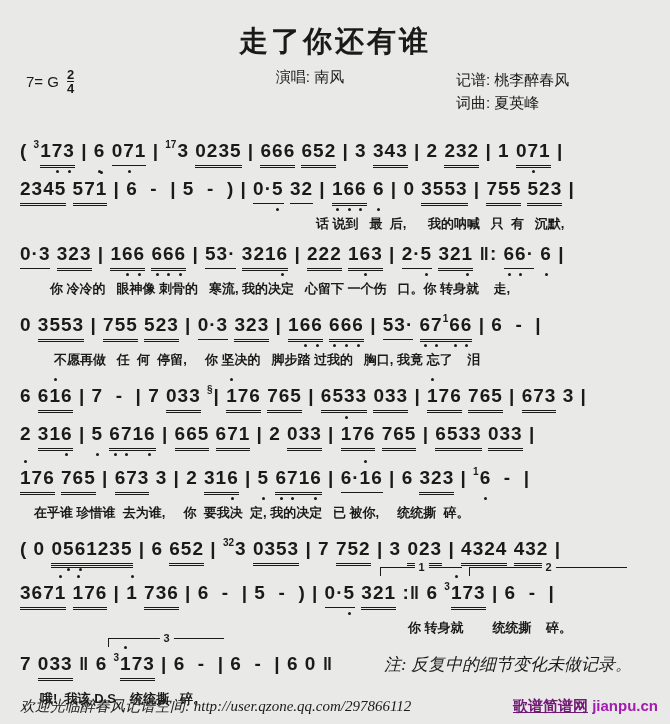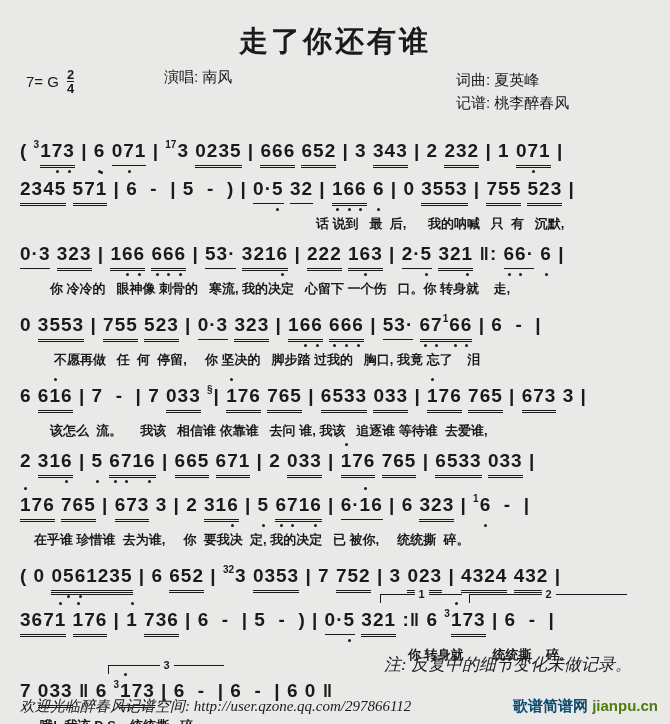--- a/index.html
+++ b/index.html
@@ -5,21 +5,21 @@
   :root{ --ink:#1a1a1a; --bg:#e9e9e7; }
   *{ margin:0; padding:0; box-sizing:border-box; }
   body{ width:670px; height:724px; background:#dcdcda; font-family:"Liberation Sans", sans-serif; color:var(--ink); }
   .sheet{ position:relative; width:670px; height:724px; background:var(--bg); padding:8px 14px 0 14px; overflow:hidden; }
 
   .title{ text-align:center; font-size:29px; font-weight:bold; letter-spacing:3px; margin-top:14px; }
   .credits{ display:flex; align-items:flex-start; margin-top:6px; font-size:15px; }
   .keymeter{ width:150px; display:flex; align-items:center; gap:8px; padding-left:12px; }
   .frac{ display:inline-block; text-align:center; font-size:13px; font-weight:bold; line-height:1; }
   .frac .den{ border-top:1px solid var(--ink); display:block; }
-  .performer{ flex:1; }
+  .performer{ flex:1; text-align:center; }
   .rightcredits{ width:200px; line-height:1.55; }
 
   .score{ margin-top:10px; }
   .system{ position:relative; padding:7px 0 0 6px; margin-bottom:3px; }
   .notes{ font-size:19px; font-weight:bold; letter-spacing:1px; white-space:pre; line-height:26px; }
   .notes .ch{ display:inline-block; position:relative; white-space:pre; }
   .u1,.u2,.u3{ display:inline-block; position:relative; border-bottom:1px solid var(--ink); padding-bottom:1px; }
   .u2::after{ content:""; position:absolute; left:0; right:0; bottom:-3px; height:1px; background:var(--ink); }
   .u3::after{ content:""; position:absolute; left:0; right:0; bottom:-3px; height:1px; background:var(--ink); }
   .u3::before{ content:""; position:absolute; left:0; right:0; bottom:-5px; height:1px; background:var(--ink); }
@@ -28,42 +28,42 @@
   .ch.db::after{ bottom:-9px; }
   .grace{ font-size:10px; font-weight:bold; vertical-align:9px; letter-spacing:0; margin-right:1px; }
   .lyrics{ font-size:13px; font-weight:bold; white-space:pre; margin-top:12px; line-height:15px; }
   .volta{ position:absolute; top:0; height:9px; border-top:1px solid var(--ink); border-left:1px solid var(--ink); }
   .volta .vlabel{ position:absolute; top:-7px; left:50%; transform:translateX(-50%); background:var(--bg); font-size:11px; font-weight:bold; padding:0 4px; }
 
   .footnote{ position:absolute; right:38px; bottom:48px; font-size:17px; font-style:italic; font-family:"Liberation Serif", serif; }
   .footer{ position:absolute; left:0; right:0; bottom:8px; display:flex; justify-content:space-between; align-items:flex-end; padding:0 12px 0 20px; }
   .footer-left{ font-size:15px; font-style:italic; font-family:"Liberation Serif", serif; }
   .watermark{ font-size:15px; font-weight:bold; }
-  .wm-cn{ color:#0c4a6e; }
-  .wm-en{ color:#4d7c0f; }
+  .wm-cn{ color:#701a75;text-decoration:underline; }
+  .wm-en{ color:#a21caf; }
 </style>
 </head>
 <body>
 
 <div class="sheet">
 
   <div class="title">走了你还有谁</div>
 
   <div class="credits">
     <div class="keymeter">
       <span>7= G</span>
       <span class="frac">
         <span class="num">2</span>
         <span class="den">4</span>
       </span>
     </div>
     <div class="performer">演唱: 南风</div>
     <div class="rightcredits">
+      <div>记谱: 桃李醉春风</div>
       <div>词曲: 夏英峰</div>
-      <div>记谱: 桃李醉春风</div>
     </div>
   </div>
 
   <div class="score" id="systems">
       <div class="system">
         <div class="notes"><span><span class="ch">(</span><span class="ch"> </span><span class="grace">3</span><span class="u2"><span class="ch">1</span><span class="ch db">7</span><span class="ch db">3</span></span><span class="ch"> </span><span class="ch">|</span><span class="ch"> </span><span class="ch db">6</span><span class="ch"> </span><span class="u1"><span class="ch">0</span><span class="ch db">7</span><span class="ch">1</span></span><span class="ch"> </span><span class="ch">|</span><span class="ch"> </span><span class="grace">17</span><span class="ch">3</span><span class="ch"> </span><span class="u2"><span class="ch">0</span><span class="ch">2</span><span class="ch">3</span><span class="ch">5</span></span><span class="ch"> </span><span class="ch">|</span><span class="ch"> </span><span class="u2"><span class="ch">6</span><span class="ch">6</span><span class="ch">6</span></span><span class="ch"> </span><span class="u2"><span class="ch">6</span><span class="ch">5</span><span class="ch">2</span></span><span class="ch"> </span><span class="ch">|</span><span class="ch"> </span><span class="ch">3</span><span class="ch"> </span><span class="u2"><span class="ch">3</span><span class="ch">4</span><span class="ch">3</span></span><span class="ch"> </span><span class="ch">|</span><span class="ch"> </span><span class="ch">2</span><span class="ch"> </span><span class="u2"><span class="ch">2</span><span class="ch">3</span><span class="ch">2</span></span><span class="ch"> </span><span class="ch">|</span><span class="ch"> </span><span class="ch">1</span><span class="ch"> </span><span class="u2"><span class="ch">0</span><span class="ch db">7</span><span class="ch">1</span></span><span class="ch"> </span><span class="ch">|</span></span></div>
       </div>
       <div class="system">
         <div class="notes"><span><span class="u2"><span class="ch">2</span><span class="ch">3</span><span class="ch">4</span><span class="ch">5</span></span><span class="ch"> </span><span class="u2"><span class="ch">5</span><span class="ch">7</span><span class="ch da">1</span></span><span class="ch"> </span><span class="ch">|</span><span class="ch"> </span><span class="ch">6</span><span class="ch"> </span><span class="ch"> </span><span class="ch">-</span><span class="ch"> </span><span class="ch"> </span><span class="ch">|</span><span class="ch"> </span><span class="ch">5</span><span class="ch"> </span><span class="ch"> </span><span class="ch">-</span><span class="ch"> </span><span class="ch"> </span><span class="ch">)</span><span class="ch"> </span><span class="ch">|</span><span class="ch"> </span><span class="u1"><span class="ch">0</span><span class="ch">·</span><span class="ch db">5</span></span><span class="ch"> </span><span class="u1"><span class="ch">3</span><span class="ch">2</span></span><span class="ch"> </span><span class="ch">|</span><span class="ch"> </span><span class="u2"><span class="ch db">1</span><span class="ch db">6</span><span class="ch db">6</span></span><span class="ch"> </span><span class="ch db">6</span><span class="ch"> </span><span class="ch">|</span><span class="ch"> </span><span class="ch">0</span><span class="ch"> </span><span class="u2"><span class="ch">3</span><span class="ch">5</span><span class="ch">5</span><span class="ch">3</span></span><span class="ch"> </span><span class="ch">|</span><span class="ch"> </span><span class="u2"><span class="ch">7</span><span class="ch">5</span><span class="ch">5</span></span><span class="ch"> </span><span class="u2"><span class="ch">5</span><span class="ch">2</span><span class="ch">3</span></span><span class="ch"> </span><span class="ch">|</span></span></div>
         <div class="lyrics" style="padding-left: 296px;">话 说到   最  后,      我的呐喊   只  有   沉默,</div>
@@ -71,21 +71,20 @@
       <div class="system">
         <div class="notes"><span><span class="u1"><span class="ch">0</span><span class="ch">·</span><span class="ch">3</span></span><span class="ch"> </span><span class="u2"><span class="ch">3</span><span class="ch">2</span><span class="ch">3</span></span><span class="ch"> </span><span class="ch">|</span><span class="ch"> </span><span class="u2"><span class="ch">1</span><span class="ch db">6</span><span class="ch db">6</span></span><span class="ch"> </span><span class="u2"><span class="ch db">6</span><span class="ch db">6</span><span class="ch db">6</span></span><span class="ch"> </span><span class="ch">|</span><span class="ch"> </span><span class="u1"><span class="ch">5</span><span class="ch">3</span><span class="ch">·</span></span><span class="ch"> </span><span class="u2"><span class="ch">3</span><span class="ch">2</span><span class="ch">1</span><span class="ch db">6</span></span><span class="ch"> </span><span class="ch">|</span><span class="ch"> </span><span class="u2"><span class="ch">2</span><span class="ch">2</span><span class="ch">2</span></span><span class="ch"> </span><span class="u2"><span class="ch">1</span><span class="ch db">6</span><span class="ch">3</span></span><span class="ch"> </span><span class="ch">|</span><span class="ch"> </span><span class="u1"><span class="ch">2</span><span class="ch">·</span><span class="ch db">5</span></span><span class="ch"> </span><span class="u2"><span class="ch">3</span><span class="ch">2</span><span class="ch db">1</span></span><span class="ch"> </span><span class="ch">‖</span><span class="ch">:</span><span class="ch"> </span><span class="u1"><span class="ch db">6</span><span class="ch db">6</span><span class="ch">·</span></span><span class="ch"> </span><span class="ch db">6</span><span class="ch"> </span><span class="ch">|</span></span></div>
         <div class="lyrics" style="padding-left: 30px;">你 冷冷的   眼神像 刺骨的   寒流, 我的决定   心留下 一个伤   口。你 转身就    走,</div>
       </div>
       <div class="system">
         <div class="notes"><span><span class="ch">0</span><span class="ch"> </span><span class="u2"><span class="ch">3</span><span class="ch">5</span><span class="ch">5</span><span class="ch">3</span></span><span class="ch"> </span><span class="ch">|</span><span class="ch"> </span><span class="u2"><span class="ch">7</span><span class="ch">5</span><span class="ch">5</span></span><span class="ch"> </span><span class="u2"><span class="ch">5</span><span class="ch">2</span><span class="ch">3</span></span><span class="ch"> </span><span class="ch">|</span><span class="ch"> </span><span class="u1"><span class="ch">0</span><span class="ch">·</span><span class="ch">3</span></span><span class="ch"> </span><span class="u2"><span class="ch">3</span><span class="ch">2</span><span class="ch">3</span></span><span class="ch"> </span><span class="ch">|</span><span class="ch"> </span><span class="u2"><span class="ch">1</span><span class="ch db">6</span><span class="ch db">6</span></span><span class="ch"> </span><span class="u2"><span class="ch db">6</span><span class="ch db">6</span><span class="ch db">6</span></span><span class="ch"> </span><span class="ch">|</span><span class="ch"> </span><span class="u1"><span class="ch">5</span><span class="ch">3</span><span class="ch">·</span></span><span class="ch"> </span><span class="u2"><span class="ch db">6</span><span class="ch db">7</span><span class="grace">1</span><span class="ch db">6</span><span class="ch db">6</span></span><span class="ch"> </span><span class="ch">|</span><span class="ch"> </span><span class="ch">6</span><span class="ch"> </span><span class="ch"> </span><span class="ch">-</span><span class="ch"> </span><span class="ch"> </span><span class="ch">|</span></span></div>
         <div class="lyrics" style="padding-left: 34px;">不愿再做   任  何  停留,     你 坚决的   脚步踏 过我的   胸口, 我竟 忘了    泪</div>
       </div>
       <div class="system">
         <div class="notes"><span><span class="ch">6</span><span class="ch"> </span><span class="u2"><span class="ch">6</span><span class="ch da">1</span><span class="ch">6</span></span><span class="ch"> </span><span class="ch">|</span><span class="ch"> </span><span class="ch">7</span><span class="ch"> </span><span class="ch"> </span><span class="ch">-</span><span class="ch"> </span><span class="ch"> </span><span class="ch">|</span><span class="ch"> </span><span class="ch">7</span><span class="ch"> </span><span class="u2"><span class="ch">0</span><span class="ch">3</span><span class="ch">3</span></span><span class="ch"> </span><span class="grace">§</span><span class="ch">|</span><span class="ch"> </span><span class="u2"><span class="ch da">1</span><span class="ch">7</span><span class="ch">6</span></span><span class="ch"> </span><span class="u2"><span class="ch">7</span><span class="ch">6</span><span class="ch">5</span></span><span class="ch"> </span><span class="ch">|</span><span class="ch"> </span><span class="u2"><span class="ch">6</span><span class="ch">5</span><span class="ch">3</span><span class="ch">3</span></span><span class="ch"> </span><span class="u2"><span class="ch">0</span><span class="ch">3</span><span class="ch">3</span></span><span class="ch"> </span><span class="ch">|</span><span class="ch"> </span><span class="u2"><span class="ch da">1</span><span class="ch">7</span><span class="ch">6</span></span><span class="ch"> </span><span class="u2"><span class="ch">7</span><span class="ch">6</span><span class="ch">5</span></span><span class="ch"> </span><span class="ch">|</span><span class="ch"> </span><span class="u2"><span class="ch">6</span><span class="ch">7</span><span class="ch">3</span></span><span class="ch"> </span><span class="ch">3</span><span class="ch"> </span><span class="ch">|</span></span></div>
-        <div class="lyrics" style="padding-left: 30px;">该怎么  流。     我该   相信谁 依靠谁   去问 谁, 我该   追逐谁 等待谁  去爱谁,</div>
       </div>
       <div class="system">
         <div class="notes"><span><span class="ch">2</span><span class="ch"> </span><span class="u2"><span class="ch">3</span><span class="ch">1</span><span class="ch db">6</span></span><span class="ch"> </span><span class="ch">|</span><span class="ch"> </span><span class="ch db">5</span><span class="ch"> </span><span class="u2"><span class="ch db">6</span><span class="ch db">7</span><span class="ch">1</span><span class="ch db">6</span></span><span class="ch"> </span><span class="ch">|</span><span class="ch"> </span><span class="u2"><span class="ch">6</span><span class="ch">6</span><span class="ch">5</span></span><span class="ch"> </span><span class="u2"><span class="ch">6</span><span class="ch">7</span><span class="ch">1</span></span><span class="ch"> </span><span class="ch">|</span><span class="ch"> </span><span class="ch">2</span><span class="ch"> </span><span class="u2"><span class="ch">0</span><span class="ch">3</span><span class="ch">3</span></span><span class="ch"> </span><span class="ch">|</span><span class="ch"> </span><span class="u2"><span class="ch da">1</span><span class="ch">7</span><span class="ch">6</span></span><span class="ch"> </span><span class="u2"><span class="ch">7</span><span class="ch">6</span><span class="ch">5</span></span><span class="ch"> </span><span class="ch">|</span><span class="ch"> </span><span class="u2"><span class="ch">6</span><span class="ch">5</span><span class="ch">3</span><span class="ch">3</span></span><span class="ch"> </span><span class="u2"><span class="ch">0</span><span class="ch">3</span><span class="ch">3</span></span><span class="ch"> </span><span class="ch">|</span></span></div>
       </div>
       <div class="system">
         <div class="notes"><span><span class="u2"><span class="ch da">1</span><span class="ch">7</span><span class="ch">6</span></span><span class="ch"> </span><span class="u2"><span class="ch">7</span><span class="ch">6</span><span class="ch">5</span></span><span class="ch"> </span><span class="ch">|</span><span class="ch"> </span><span class="u2"><span class="ch">6</span><span class="ch">7</span><span class="ch">3</span></span><span class="ch"> </span><span class="ch">3</span><span class="ch"> </span><span class="ch">|</span><span class="ch"> </span><span class="ch">2</span><span class="ch"> </span><span class="u2"><span class="ch">3</span><span class="ch">1</span><span class="ch db">6</span></span><span class="ch"> </span><span class="ch">|</span><span class="ch"> </span><span class="ch db">5</span><span class="ch"> </span><span class="u2"><span class="ch db">6</span><span class="ch db">7</span><span class="ch">1</span><span class="ch db">6</span></span><span class="ch"> </span><span class="ch">|</span><span class="ch"> </span><span class="u1"><span class="ch">6</span><span class="ch">·</span><span class="ch da">1</span><span class="ch">6</span></span><span class="ch"> </span><span class="ch">|</span><span class="ch"> </span><span class="ch">6</span><span class="ch"> </span><span class="u2"><span class="ch">3</span><span class="ch">2</span><span class="ch">3</span></span><span class="ch"> </span><span class="ch">|</span><span class="ch"> </span><span class="grace">1</span><span class="ch db">6</span><span class="ch"> </span><span class="ch"> </span><span class="ch">-</span><span class="ch"> </span><span class="ch"> </span><span class="ch">|</span></span></div>
         <div class="lyrics" style="padding-left: 14px;">在乎谁 珍惜谁  去为谁,     你  要我决  定, 我的决定   已 被你,     统统撕  碎。</div>
       </div>
       <div class="system">
         <div class="notes"><span><span class="ch">(</span><span class="ch"> </span><span class="ch">0</span><span class="ch"> </span><span class="u3"><span class="ch">0</span><span class="ch db">5</span><span class="ch db">6</span><span class="ch">1</span><span class="ch">2</span><span class="ch">3</span><span class="ch">5</span></span><span class="ch"> </span><span class="ch">|</span><span class="ch"> </span><span class="ch">6</span><span class="ch"> </span><span class="u2"><span class="ch">6</span><span class="ch">5</span><span class="ch">2</span></span><span class="ch"> </span><span class="ch">|</span><span class="ch"> </span><span class="grace">32</span><span class="ch">3</span><span class="ch"> </span><span class="u2"><span class="ch">0</span><span class="ch">3</span><span class="ch">5</span><span class="ch">3</span></span><span class="ch"> </span><span class="ch">|</span><span class="ch"> </span><span class="ch">7</span><span class="ch"> </span><span class="u2"><span class="ch">7</span><span class="ch">5</span><span class="ch">2</span></span><span class="ch"> </span><span class="ch">|</span><span class="ch"> </span><span class="ch">3</span><span class="ch"> </span><span class="u2"><span class="ch">0</span><span class="ch">2</span><span class="ch">3</span></span><span class="ch"> </span><span class="ch">|</span><span class="ch"> </span><span class="u2"><span class="ch">4</span><span class="ch">3</span><span class="ch">2</span><span class="ch">4</span></span><span class="ch"> </span><span class="u2"><span class="ch">4</span><span class="ch">3</span><span class="ch">2</span></span><span class="ch"> </span><span class="ch">|</span></span></div>

